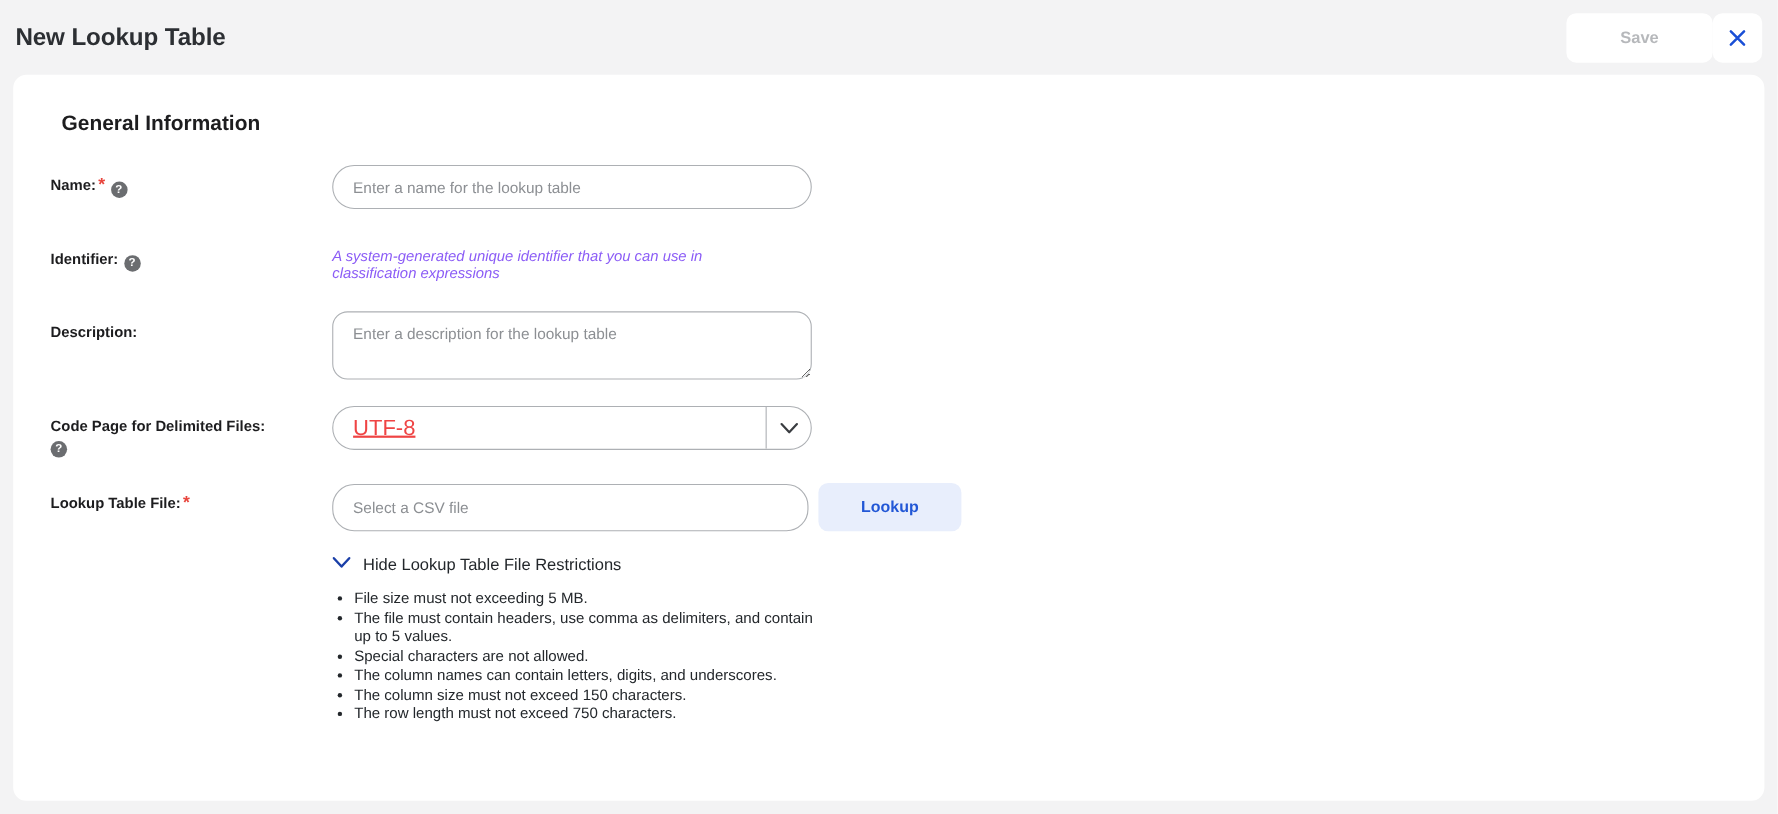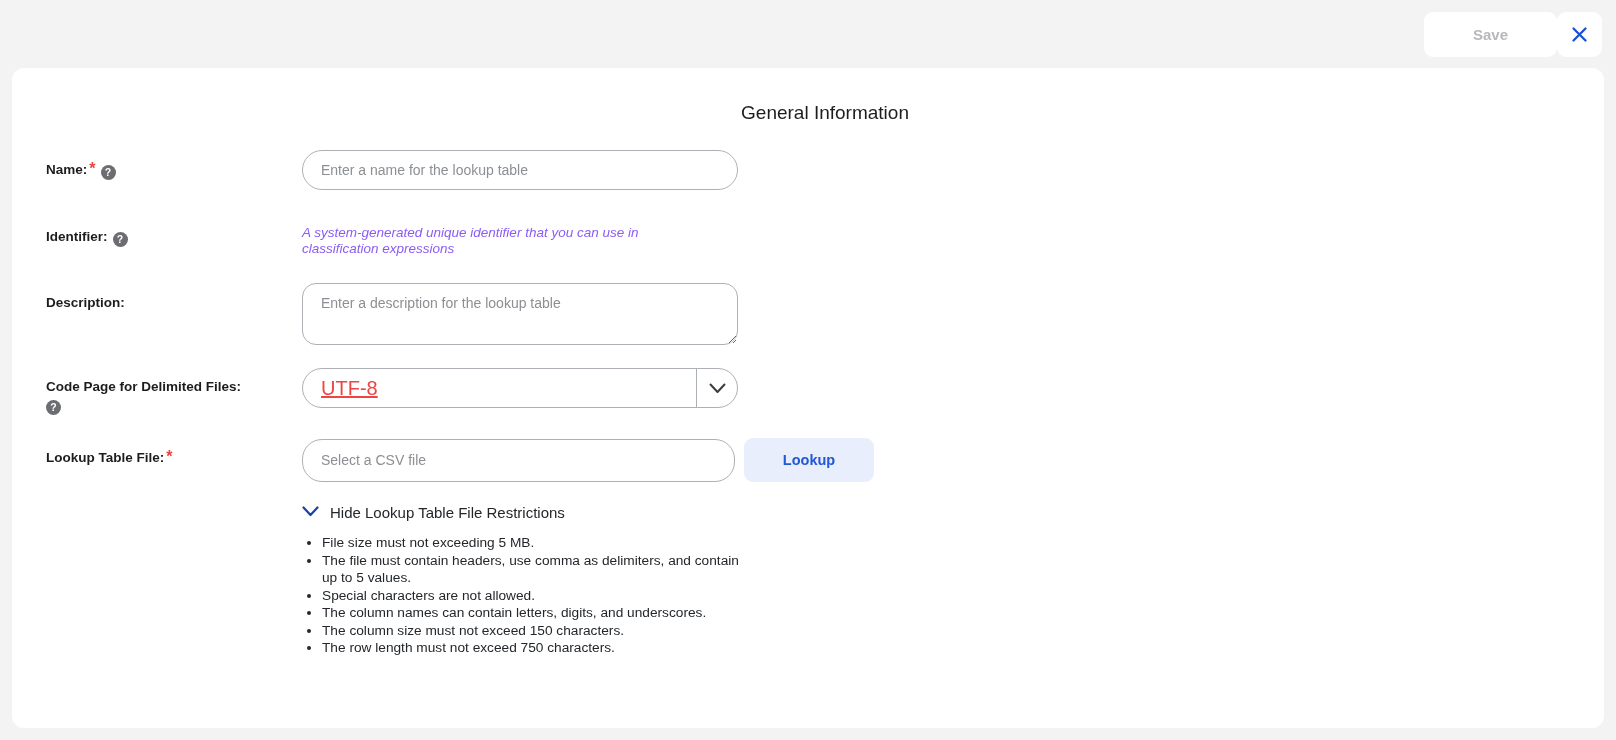--- a/index.html
+++ b/index.html
@@ -72,24 +72,23 @@
     top: 68px;
     width: 1592px;
     height: 660px;
     background: #ffffff;
     border-radius: 12px;
     box-sizing: border-box;
     overflow: hidden;
   }
   .section-title {
     font-size: 19px;
-    font-weight: normal;
-    color: #1d1d1f;
-    margin: 34px 0 0 34px;
-    text-align: center;
+    font-weight: bold;
+    color: #1d1d1f;
+    margin: 34px 0 0 44px;
   }
 
   
   .form {
     margin-top: 26px;
     padding-left: 34px;
   }
   .row {
     display: flex;
     align-items: flex-start;
@@ -246,20 +245,21 @@
     font-size: 13.7px;
     color: #23272b;
     line-height: 17.5px;
     margin-bottom: 0px;
   }
 </style>
 </head>
 <body>
 
 <div class="header">
+  <div class="page-title">New Lookup Table</div>
 
   <div class="header-actions">
     <button class="btn-save">
       <span>Save</span>
     </button>
     <button class="btn-close">
       <span>
         <svg width="19" height="19" viewBox="0 0 19 19">
           <path d="M3.5 3.5 L15.5 15.5 M15.5 3.5 L3.5 15.5" stroke="#1a4fd6" stroke-width="2.3" stroke-linecap="round"></path>
         </svg>

